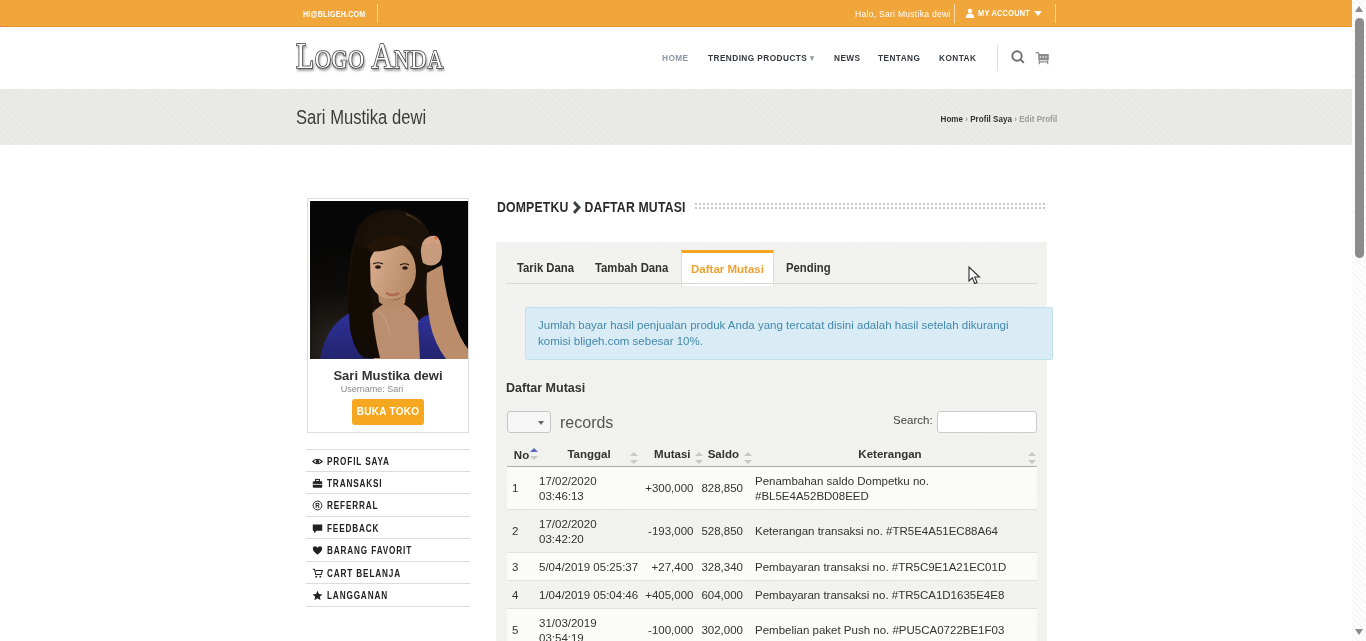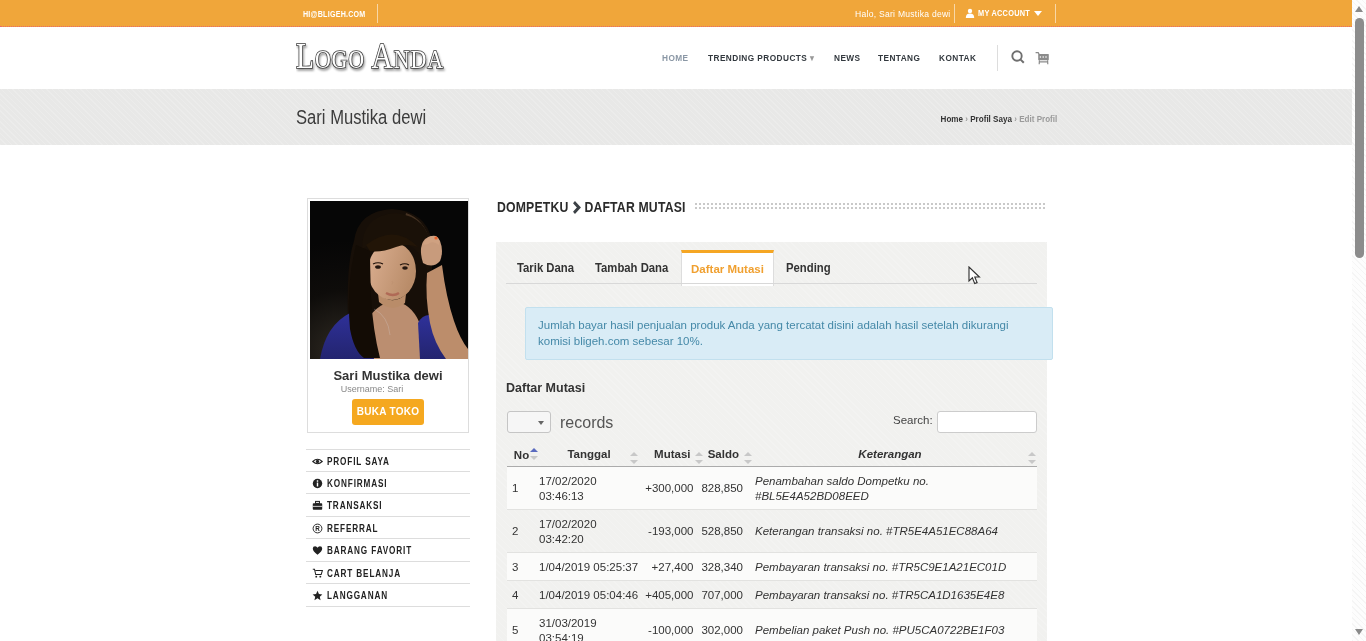--- a/index.html
+++ b/index.html
@@ -77,21 +77,21 @@
 #tbl { position:absolute; left:507px; top:443px; width:530px; border-collapse:collapse;
   font-size:11.5px; color:#333; }
 #tbl th { font-weight:bold; font-size:11.5px; color:#333; padding:4px 0;
   border-bottom:1px solid #ababab; position:relative; height:23px; }
 #tbl td { padding:7px 0 5px; line-height:15px; border-bottom:1px solid #e2e2e0; }
 #tbl tr.odd td { background:#fbfbfa; }
 .col-no { width:32px; text-align:left; } #tbl td.col-no, #tbl th.col-no { padding-left:5px; }
 .col-tg { width:100px; text-align:left; }
 .col-mu { width:54.5px; text-align:right; }
 .col-sa { width:49.5px; text-align:right; }
-.col-kt { text-align:left;font-style:italic; } #tbl td.col-kt { padding-left:12px; }
+.col-kt { text-align:left; } #tbl td.col-kt { padding-left:12px; }
 th.col-kt { text-align:center; }
 #tbl th.col-sa { padding-right:4px; }
 #tbl th.col-mu { padding-right:3px; }
 th.col-tg { text-align:center;margin-top:36px; }
 .sort { display:inline-block; width:8px; height:14px; position:relative; vertical-align:-2px; }
 .sort i { position:absolute; left:1px; width:0; height:0; border-left:4px solid transparent; border-right:4px solid transparent; }
 .sort .u { top:1px; border-bottom:4px solid #c8c8c8; }
 .sort .d { bottom:1px; border-top:4px solid #c8c8c8; }
 .sort .ub { border-bottom-color:#5a6bbf; }
 
@@ -215,47 +215,45 @@
   <div class="mi">
       <span class="ic" id="ic-eye">
         <svg width="14" height="14" viewBox="0 0 14 14">
           <path d="M1 7 Q7 1.5 13 7 Q7 12.5 1 7 Z" fill="none" stroke="#222" stroke-width="1.3"></path>
           <circle cx="7" cy="7" r="2.1" fill="#222"></circle>
         </svg>
       </span>
       <span class="tx">PROFIL SAYA</span>
     </div>
   <div class="mi">
-      <span class="ic" id="ic-info">
-        <svg width="14" height="14" viewBox="0 0 14 14">
-          <circle cx="7" cy="7" r="6" fill="#222"></circle>
-          <rect x="6.1" y="5.8" width="1.8" height="5" fill="#fff"></rect>
-          <rect x="6.1" y="2.9" width="1.8" height="1.9" fill="#fff"></rect>
-        </svg>
-      </span>
-      <span class="tx">KONFIRMASI</span>
-    </div>
-  <div class="mi">
       <span class="ic" id="ic-case">
         <svg width="14" height="14" viewBox="0 0 14 14">
           <rect x="1" y="4" width="12" height="8.5" rx="1" fill="#222"></rect>
           <rect x="4.5" y="1.8" width="5" height="2.5" fill="none" stroke="#222" stroke-width="1.3"></rect>
           <rect x="1" y="7.5" width="12" height="1" fill="#fff"></rect>
         </svg>
       </span>
       <span class="tx">TRANSAKSI</span>
     </div>
   <div class="mi">
       <span class="ic" id="ic-reg">
         <svg width="14" height="14" viewBox="0 0 14 14">
           <circle cx="7" cy="7" r="5.6" fill="none" stroke="#222" stroke-width="1.2"></circle>
           <text x="7" y="10" font-size="8" font-weight="bold" text-anchor="middle" fill="#222" font-family="Liberation Sans">R</text>
         </svg>
       </span>
       <span class="tx">REFERRAL</span>
+    </div>
+  <div class="mi">
+      <span class="ic" id="ic-fb">
+        <svg width="14" height="14" viewBox="0 0 14 14">
+          <path d="M1 2 h12 v8 h-7 l-3.4 3 v-3 H1 Z" fill="#222"></path>
+        </svg>
+      </span>
+      <span class="tx">FEEDBACK</span>
     </div>
   <div class="mi">
       <span class="ic" id="ic-hrt">
         <svg width="14" height="14" viewBox="0 0 14 14">
           <path d="M7 12.5 Q1 8 1 4.5 Q1 1.5 4 1.5 Q6 1.5 7 3.5 Q8 1.5 10 1.5 Q13 1.5 13 4.5 Q13 8 7 12.5 Z" fill="#222"></path>
         </svg>
       </span>
       <span class="tx">BARANG FAVORIT</span>
     </div>
   <div class="mi">
@@ -327,30 +325,30 @@
       </tr>
  <tr>
         <td class="col-no">2</td>
         <td class="col-tg">17/02/2020<br>03:42:20</td>
         <td class="col-mu">-193,000</td>
         <td class="col-sa">528,850</td>
         <td class="col-kt">Keterangan transaksi no. #TR5E4A51EC88A64</td>
       </tr>
  <tr class="odd">
         <td class="col-no">3</td>
-        <td class="col-tg">1/04/2019 05:25:37</td>
+        <td class="col-tg">5/04/2019 05:25:37</td>
         <td class="col-mu">+27,400</td>
         <td class="col-sa">328,340</td>
         <td class="col-kt">Pembayaran transaksi no. #TR5C9E1A21EC01D</td>
       </tr>
  <tr>
         <td class="col-no">4</td>
         <td class="col-tg">1/04/2019 05:04:46</td>
         <td class="col-mu">+405,000</td>
-        <td class="col-sa">707,000</td>
+        <td class="col-sa">604,000</td>
         <td class="col-kt">Pembayaran transaksi no. #TR5CA1D1635E4E8</td>
       </tr>
  <tr class="odd">
         <td class="col-no">5</td>
         <td class="col-tg">31/03/2019<br>03:54:19</td>
         <td class="col-mu">-100,000</td>
         <td class="col-sa">302,000</td>
         <td class="col-kt">Pembelian paket Push no. #PU5CA0722BE1F03</td>
       </tr>
 </tbody>

